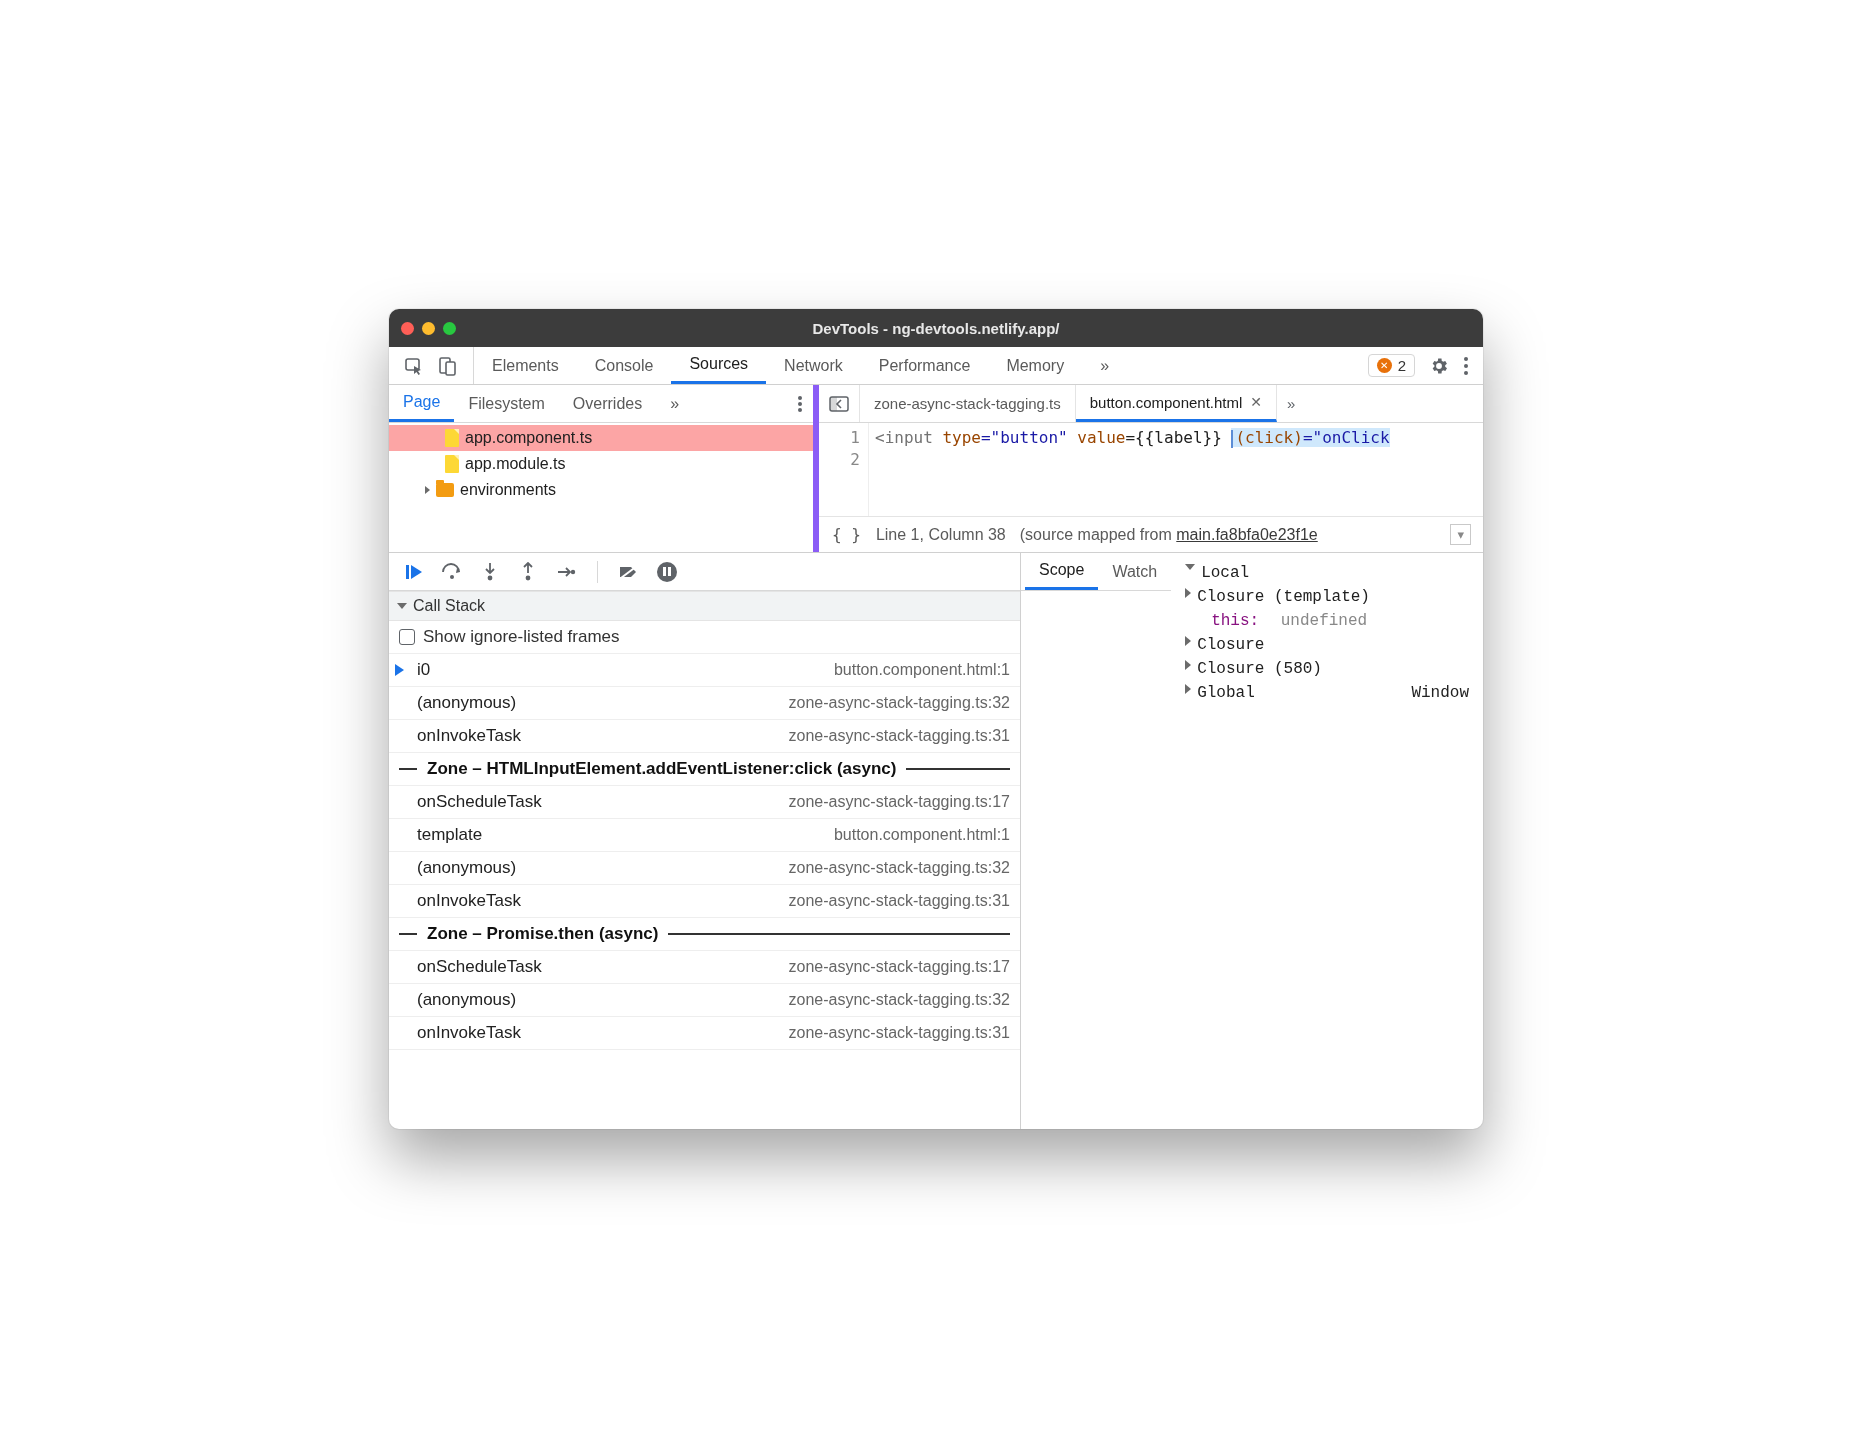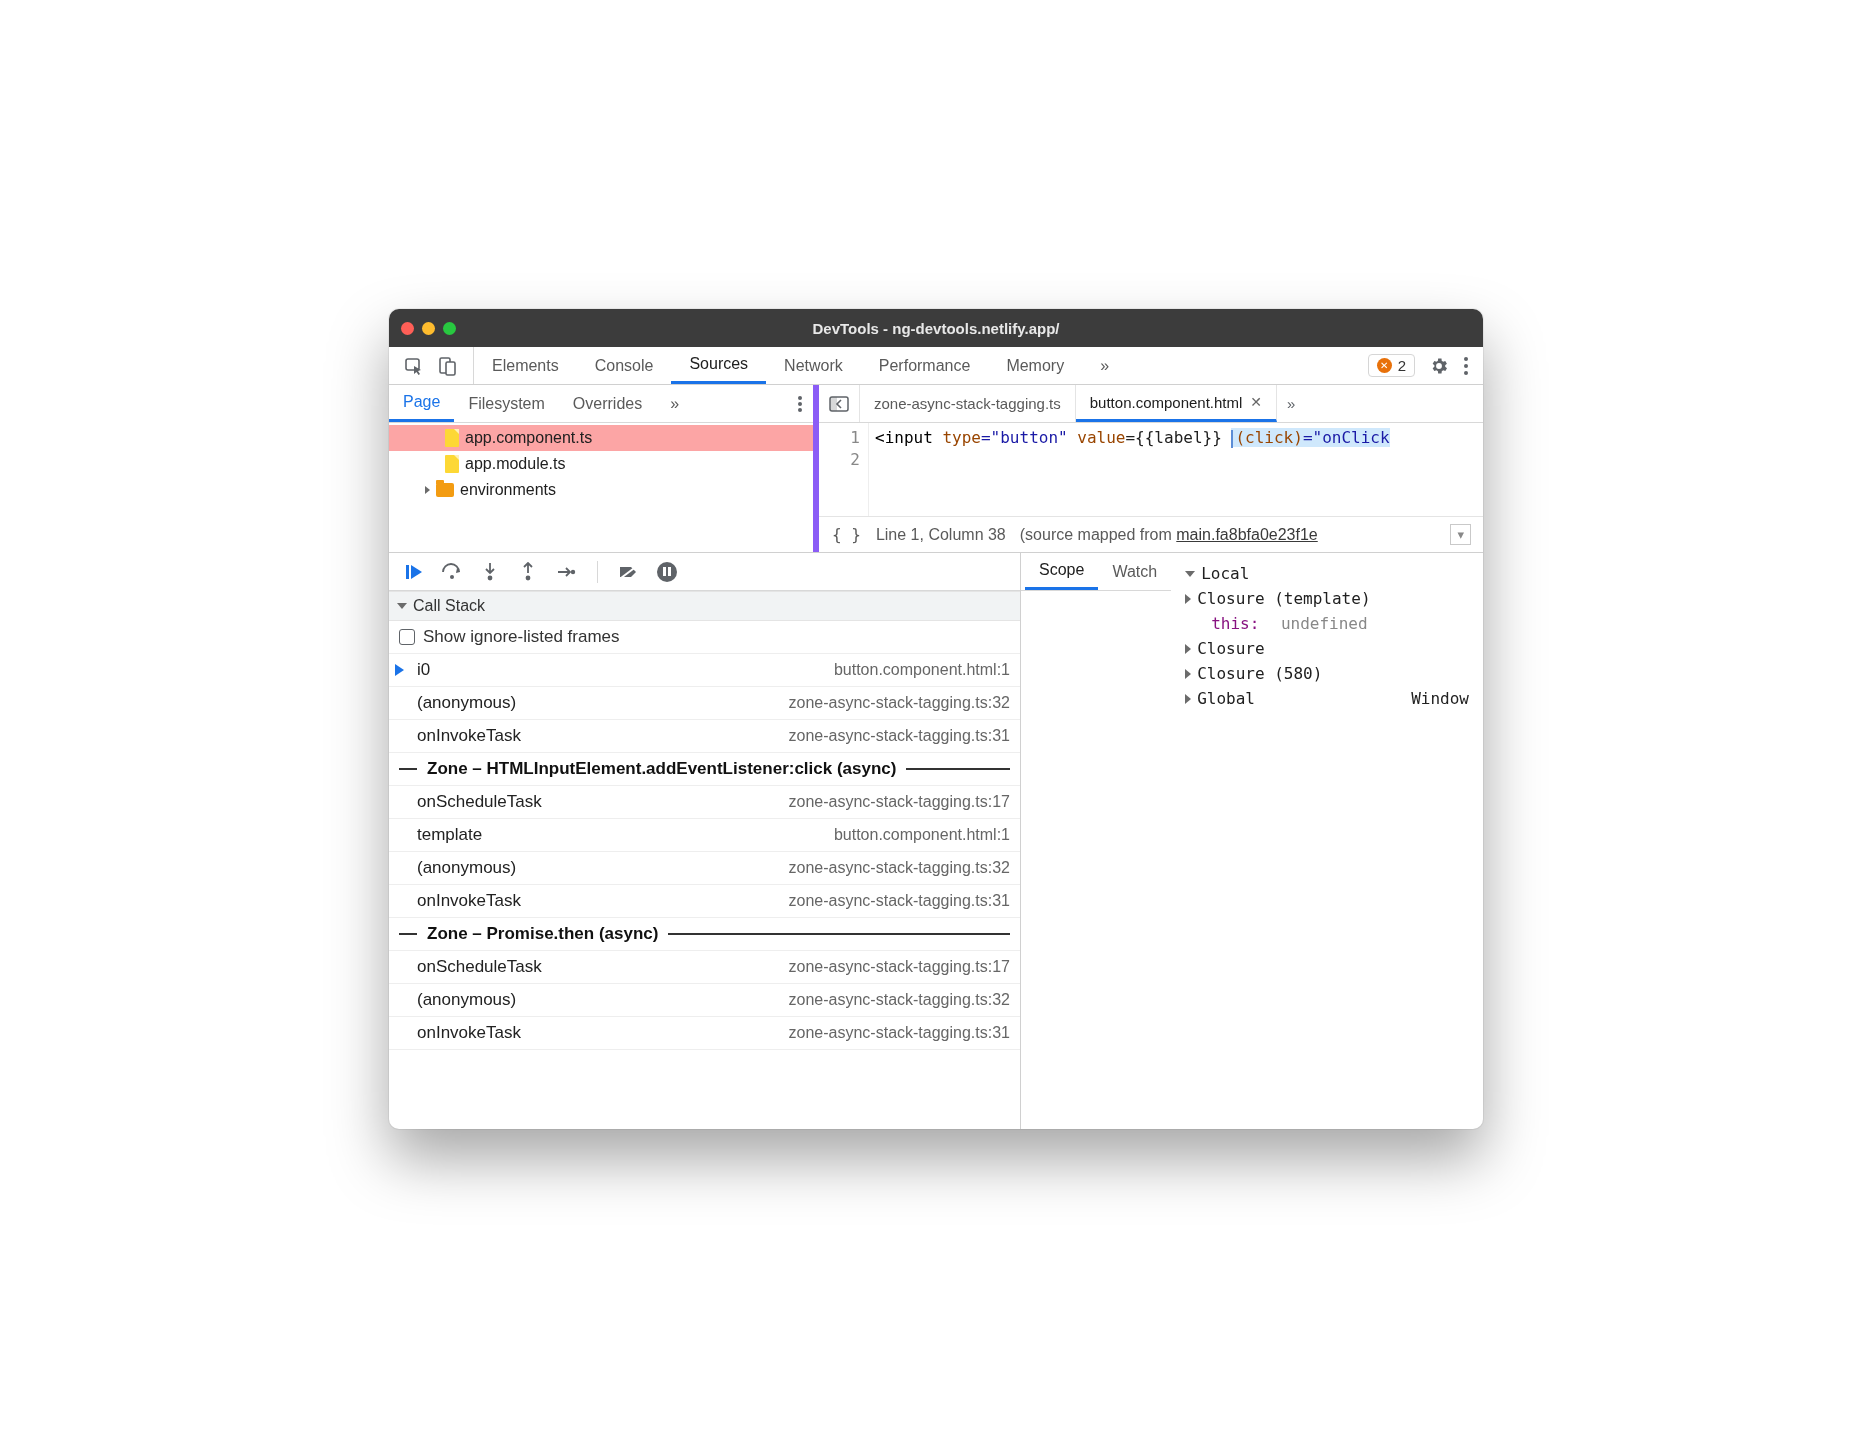--- a/index.html
+++ b/index.html
@@ -107,21 +107,21 @@
     display: flex; align-items: stretch; font-size: 15px; color: #5a5a5a;
   }
   .ft-icon { display:flex; align-items:center; padding:0 10px; color:#5f6368; border-right:1px solid #e4e4e4; }
   .ft-tab { display:flex; align-items:center; padding:0 14px; gap:8px; border-right:1px solid #e4e4e4; cursor:pointer; }
   .ft-tab.active { color:#202020; border-bottom: 3px solid #1a73e8; font-weight:500; }
   .close-x { color:#666; font-size:14px; }
 
   .code-area { flex:1; display:flex; font-family: Menlo, Consolas, monospace; font-size:16px; }
   .gutter { width:50px; text-align:right; color:#888; background:#fff; padding:4px 8px 0 0; border-right:1px solid #eee; line-height:22px; }
   .code { flex:1; padding:4px 0 0 6px; line-height:22px; white-space: pre; overflow:hidden; }
-  .tk-tag { color:#000000; }
+  .tk-tag { color:#737373; }
   .tk-attr { color:#994500; }
   .tk-val { color:#1a1aa6; }
   .tk-plain { color:#202020; }
   .hl { background:#cfe8fc; }
   .cursor-mark { display:inline-block; width:2px; height:18px; background:#5b8dd6; vertical-align:middle; margin-right:2px; }
 
   .statusbar { height:36px; border-top:1px solid #e4e4e4; display:flex; align-items:center; gap:14px; padding:0 12px; font-size:16px; color:#5a5a5a; }
   .statusbar .braces { font-family: Menlo, monospace; border:1px solid transparent; }
   .statusbar .mapped { color:#5a5a5a; }
   .statusbar .mapped u { color:#3a3a3a; }
@@ -158,21 +158,21 @@
     content:""; height:1.5px; background:#333;
   }
   .async-sep::before { width:18px; margin-left:-18px; }
   .async-sep::after { flex:1; }
 
   .debug-right { flex:1; display:flex; flex-direction:row; }
   .scope-tabs { height:38px; border-bottom:1px solid #d8d8d8; display:flex; align-items:stretch; font-size:16px; color:#5a5a5a; padding-left:4px; }
   .scope-tab { display:flex; align-items:center; padding:0 14px; cursor:pointer; }
   .scope-tab.active { color:#202020; border-bottom:3px solid #1a73e8; font-weight:500; }
   .scope-body { flex:1; padding:8px 14px; font-family: Menlo, Consolas, monospace; font-size:16px; color:#202020; }
-  .scope-row { display:flex; align-items:center; gap:6px; padding:3px 0; }
+  .scope-row { display:flex; align-items:flex-start; gap:6px; padding:3px 0;font-family:Liberation Mono, monospace; }
   .tri-r { width:0; height:0; border-left:6px solid #6b6b6b; border-top:5px solid transparent; border-bottom:5px solid transparent; }
   .scope-row.indent { padding-left:26px; }
   .kw { color:#881280; }
   .undef { color:#888; }
   .scope-val-right { margin-left:auto; color:#222; }
 
   svg { display:block; }
 </style>
 </head>
 <body>

